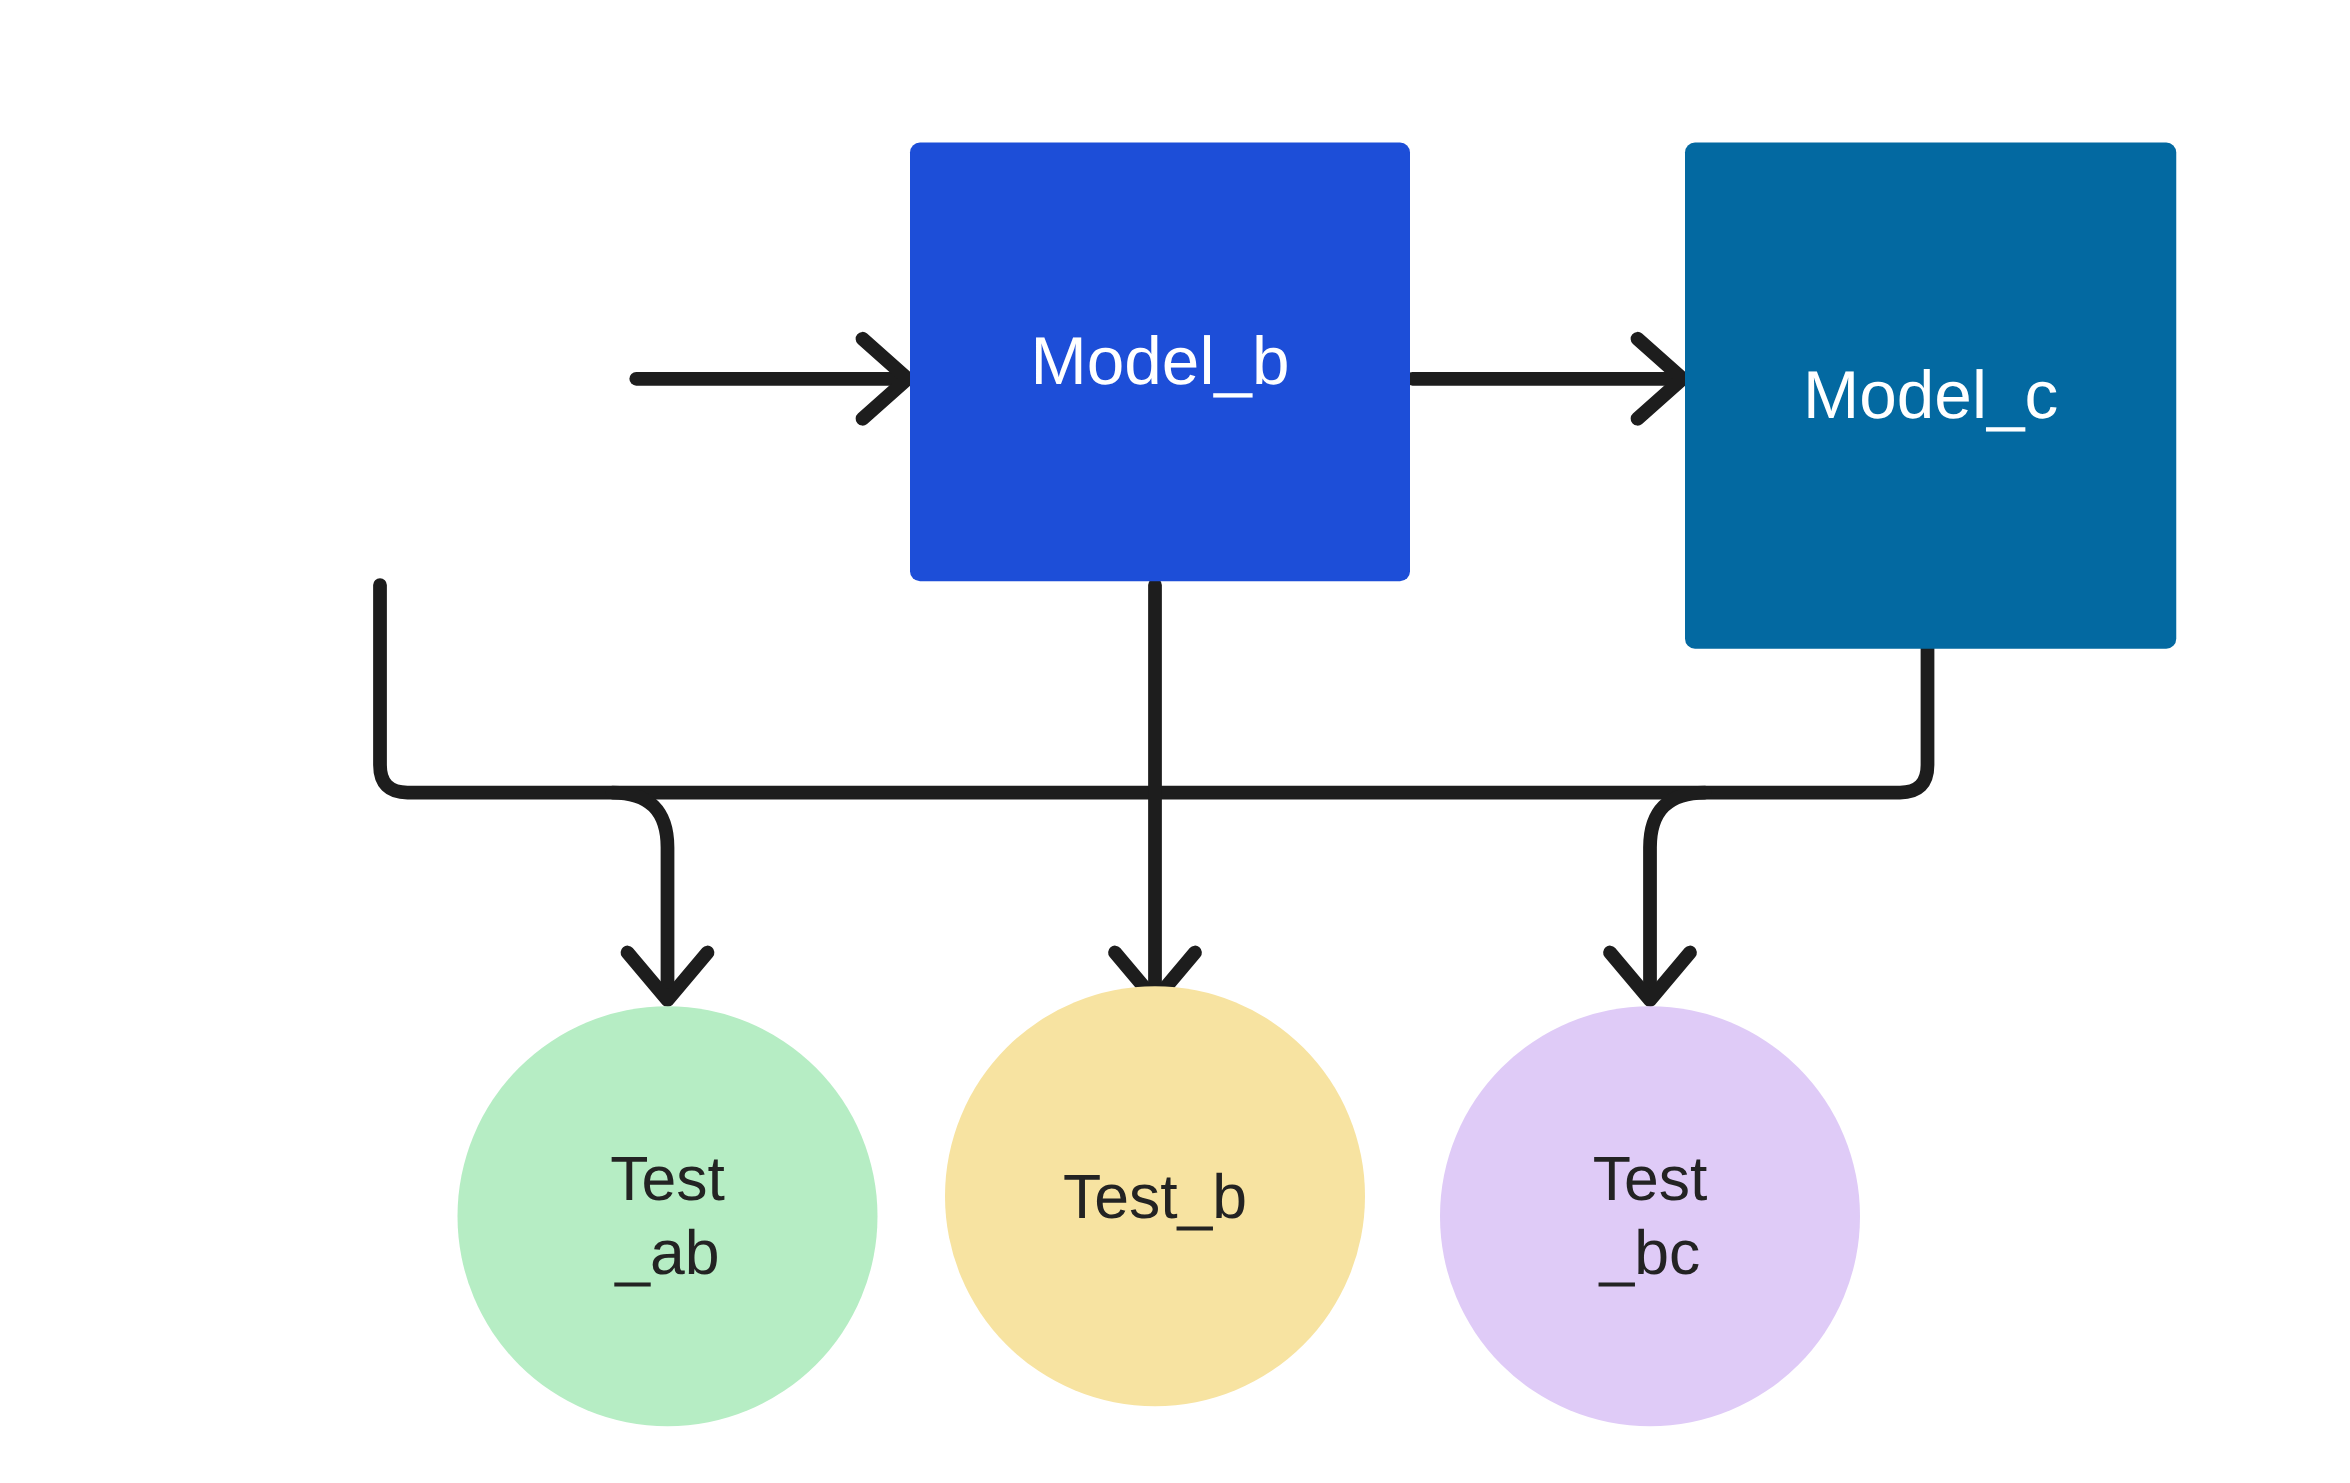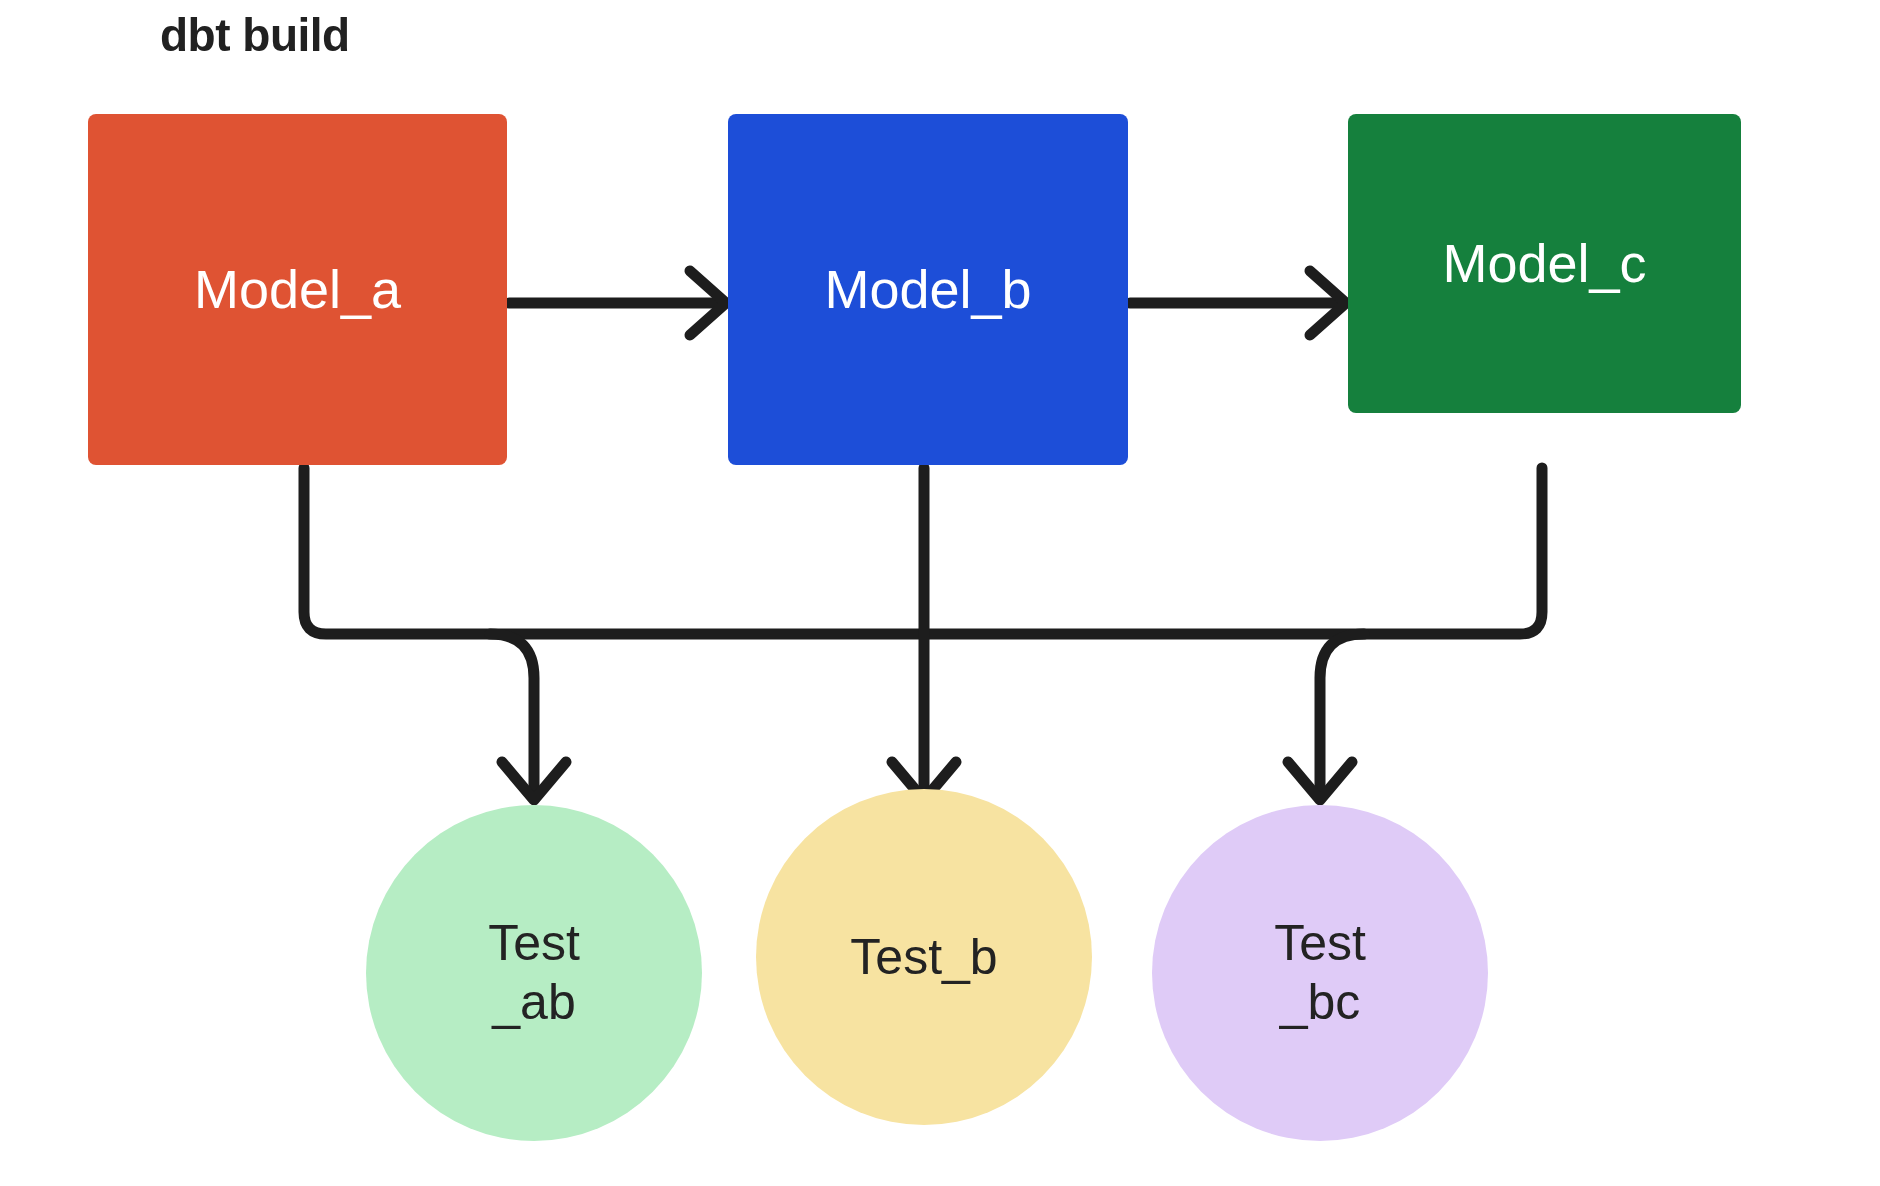--- a/index.html
+++ b/index.html
@@ -65,21 +65,20 @@
     line-height: 1.18;
     text-align: center;
     white-space: pre-line;
   }
 </style>
 </head>
 <body>
 
 <div id="canvas">
 
-  <div class="diagram-title">dbt build</div>
 
   <svg id="diagram-svg" viewBox="0 0 1880 1186">
     <g fill="none" stroke="#1d1d1d" stroke-width="11" stroke-linecap="round" stroke-linejoin="round">
 
       <g>
         <path d="M 509 303 L 722 303"></path>
         <path d="M 690 271 L 726 303 L 690 335"></path>
       </g>
 
       <g>
@@ -106,29 +105,26 @@
       </g>
 
       <g>
         <path d="M 1364 634 Q 1320 634 1320 678 L 1320 798"></path>
         <path d="M 1288 762 L 1320 800 L 1352 762"></path>
       </g>
 
     </g>
   </svg>
 
-  <div class="model-node" style="left:88px; top:114px; width:419px; height:351px; background:#df5333;">
-    <span class="model-label">Model_a</span>
-  </div>
 
   <div class="model-node" style="left:728px; top:114px; width:400px; height:351px; background:#1d4ed8;">
     <span class="model-label">Model_b</span>
   </div>
 
-  <div class="model-node" style="left:1348px; top:114px; width:393px; height:299px; background:#15803d;">
+  <div class="model-node" style="left:1348px; top:114px; width:393px; height:405px; background:#0369a1;">
     <span class="model-label">Model_c</span>
   </div>
 
   <div class="test-node" style="left:366px; top:805px; width:336px; height:336px; background:#b6edc4;">
     <span class="test-label">Test
 _ab</span>
   </div>
 
   <div class="test-node" style="left:756px; top:789px; width:336px; height:336px; background:#f7e3a1;">
     <span class="test-label">Test_b</span>

